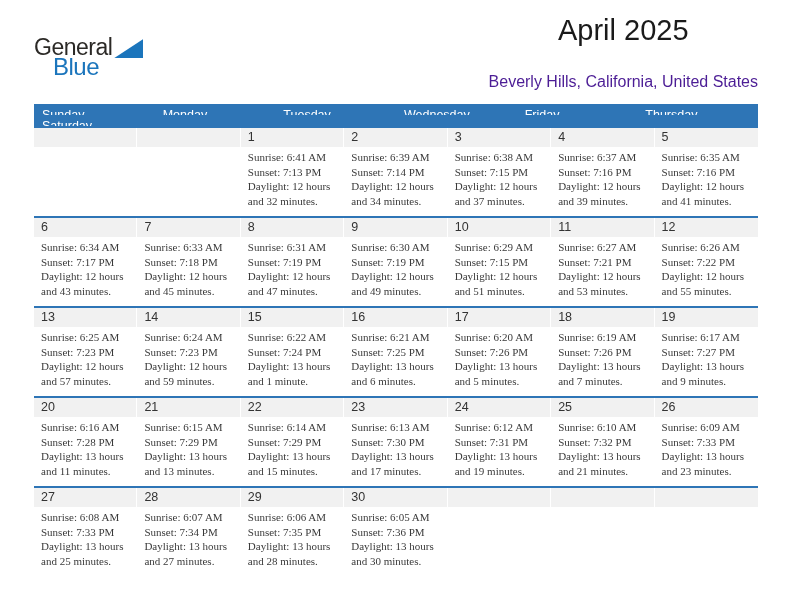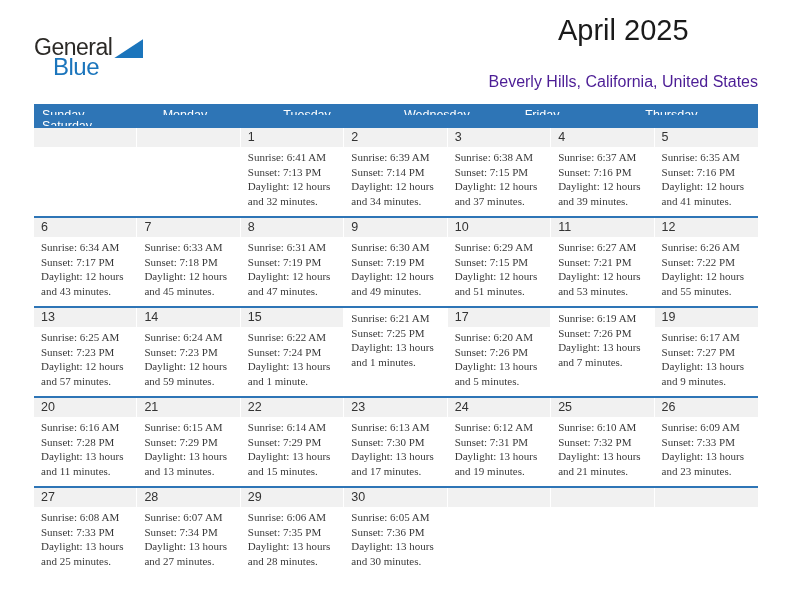--- a/index.html
+++ b/index.html
@@ -210,37 +210,39 @@
           <div class="day-cell">
             <div class="day-band">15</div>
             <div class="day-body">
               <div>Sunrise: 6:22 AM</div>
               <div>Sunset: 7:24 PM</div>
               <div>Daylight: 13 hours</div>
               <div>and 1 minute.</div>
             </div>
           </div>
           <div class="day-cell">
+            <div class="day-band">16</div>
             <div class="day-body">
               <div>Sunrise: 6:21 AM</div>
               <div>Sunset: 7:25 PM</div>
               <div>Daylight: 13 hours</div>
-              <div>and 1 minutes.</div>
+              <div>and 6 minutes.</div>
             </div>
           </div>
           <div class="day-cell">
             <div class="day-band">17</div>
             <div class="day-body">
               <div>Sunrise: 6:20 AM</div>
               <div>Sunset: 7:26 PM</div>
               <div>Daylight: 13 hours</div>
               <div>and 5 minutes.</div>
             </div>
           </div>
           <div class="day-cell">
+            <div class="day-band">18</div>
             <div class="day-body">
               <div>Sunrise: 6:19 AM</div>
               <div>Sunset: 7:26 PM</div>
               <div>Daylight: 13 hours</div>
               <div>and 7 minutes.</div>
             </div>
           </div>
           <div class="day-cell">
             <div class="day-band">19</div>
             <div class="day-body">

